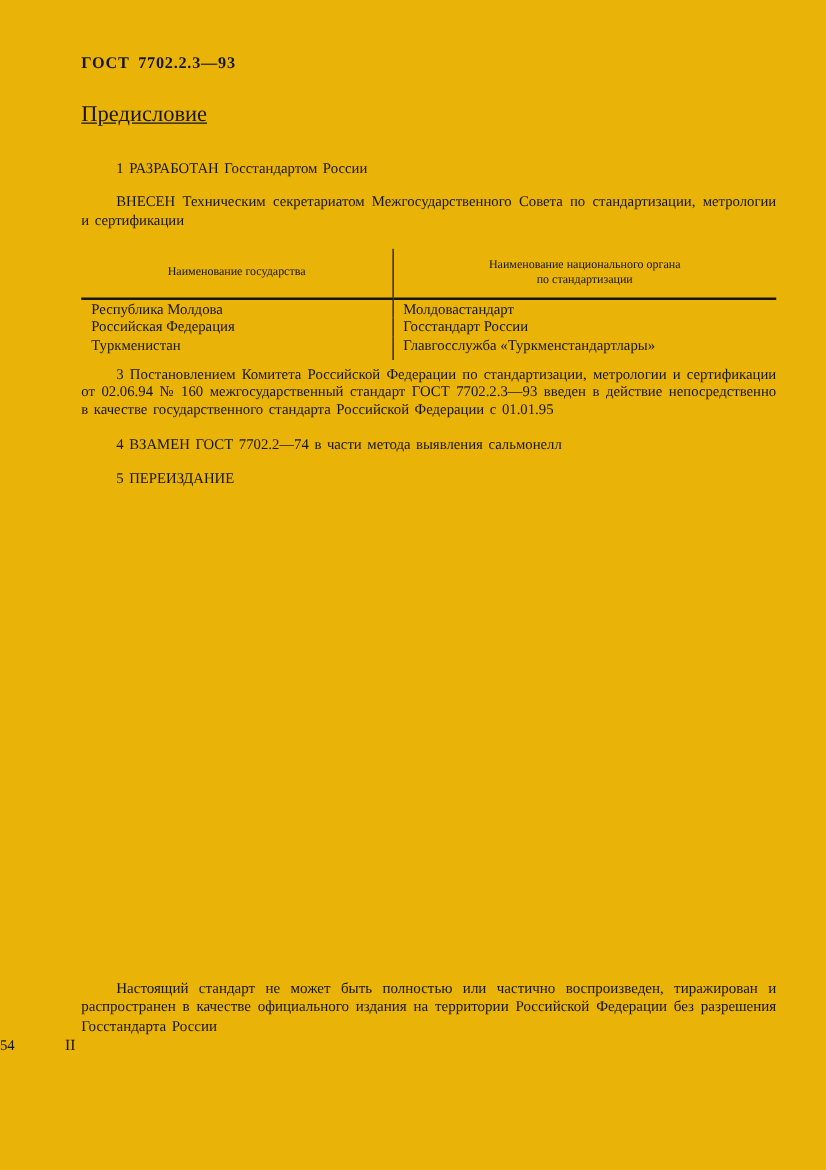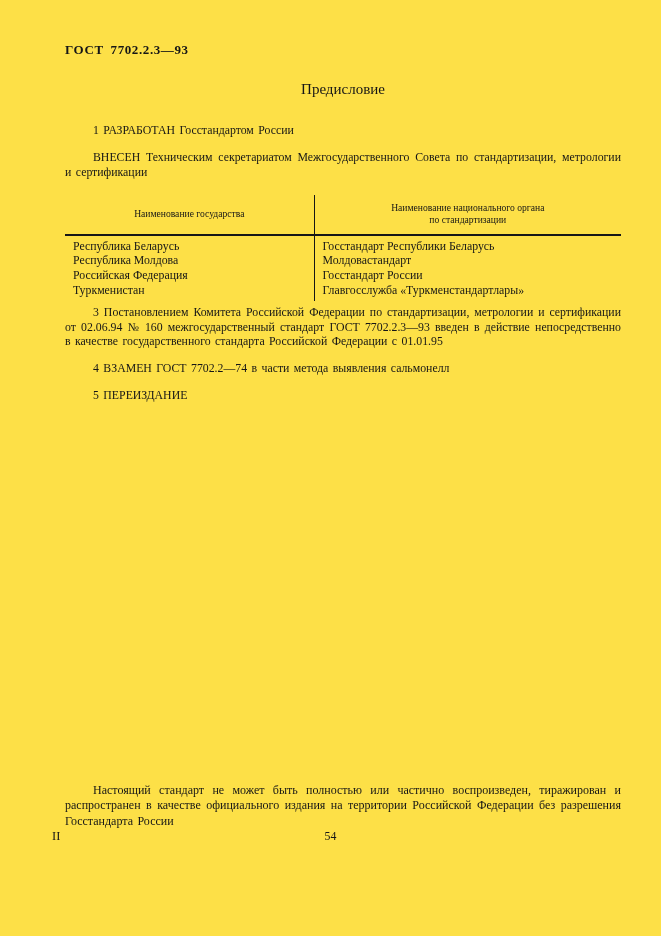--- a/index.html
+++ b/index.html
@@ -1,40 +1,41 @@
 <!DOCTYPE html>
 <html><head>
 <meta charset="utf-8">
 <style>
   html, body { margin: 0; padding: 0; background: #ffffff; }
   .page {
     position: relative;
     width: 661px;
     height: 936px;
-    background: #fde047;
+    background: #eab308;
     color: #161616;
     font-family: "Liberation Serif", "DejaVu Serif", serif;
     overflow: hidden;
   }
   .content {
     position: absolute;
     left: 65px;
     top: 42px;
     width: 556px;
   }
   .doc-number {
     font-weight: bold;
     font-size: 13px;
     letter-spacing: 0.6px;
     word-spacing: 3px;
   }
   .preface-title {
-    text-align: center;
-    font-size: 15px;
+    text-align: left;
+    font-size: 18px;
     margin-top: 23px;
+    text-decoration: underline;
   }
   .para {
     font-size: 11.8px;
     line-height: 14.3px;
     text-align: justify;
     text-indent: 28px;
     margin: 0;
     word-spacing: 1.5px;
   }
   .para.first { margin-top: 25px; }
@@ -79,21 +80,20 @@
     position: absolute;
     left: 52px;
     top: 829px;
     font-size: 12.5px;
   }
   .page-num {
     position: absolute;
     left: 0;
     top: 829px;
     width: 661px;
-    text-align: center;
     font-size: 11.8px;
   }
 </style>
 </head>
 <body>
 
 <div class="page">
   <div class="content">
 
     <div class="doc-number">ГОСТ  7702.2.3—93</div>
@@ -112,24 +112,20 @@
         <col style="width:55.2%">
       </colgroup>
       <thead>
         <tr>
           <th class="col-divider">Наименование государства</th>
           <th>Наименование национального органа
 по стандартизации</th>
         </tr>
       </thead>
       <tbody>
-        <tr class="first-row">
-          <td class="col-divider">Республика Беларусь</td>
-          <td>Госстандарт Республики Беларусь</td>
-        </tr>
         <tr>
           <td class="col-divider">Республика Молдова</td>
           <td>Молдовастандарт</td>
         </tr>
         <tr>
           <td class="col-divider">Российская Федерация</td>
           <td>Госстандарт России</td>
         </tr>
         <tr class="last-row">
           <td class="col-divider">Туркменистан</td>

